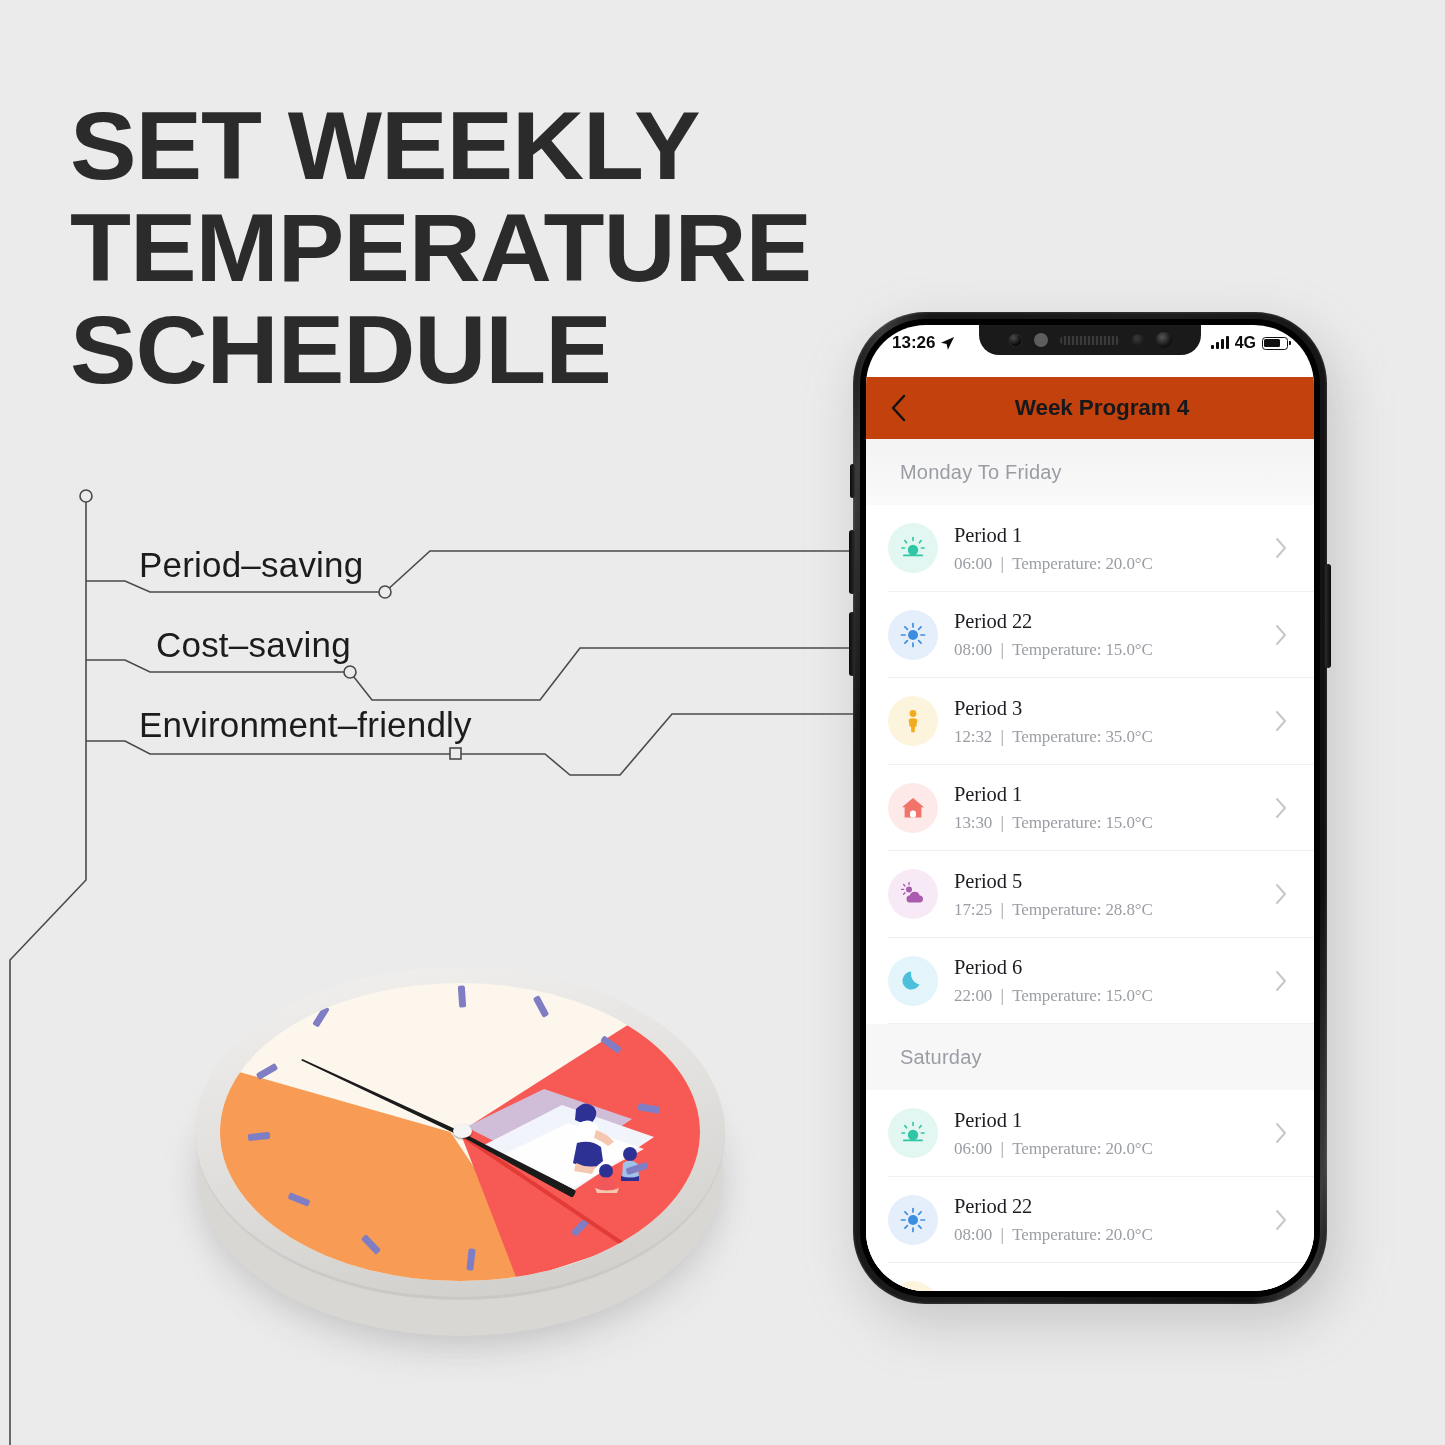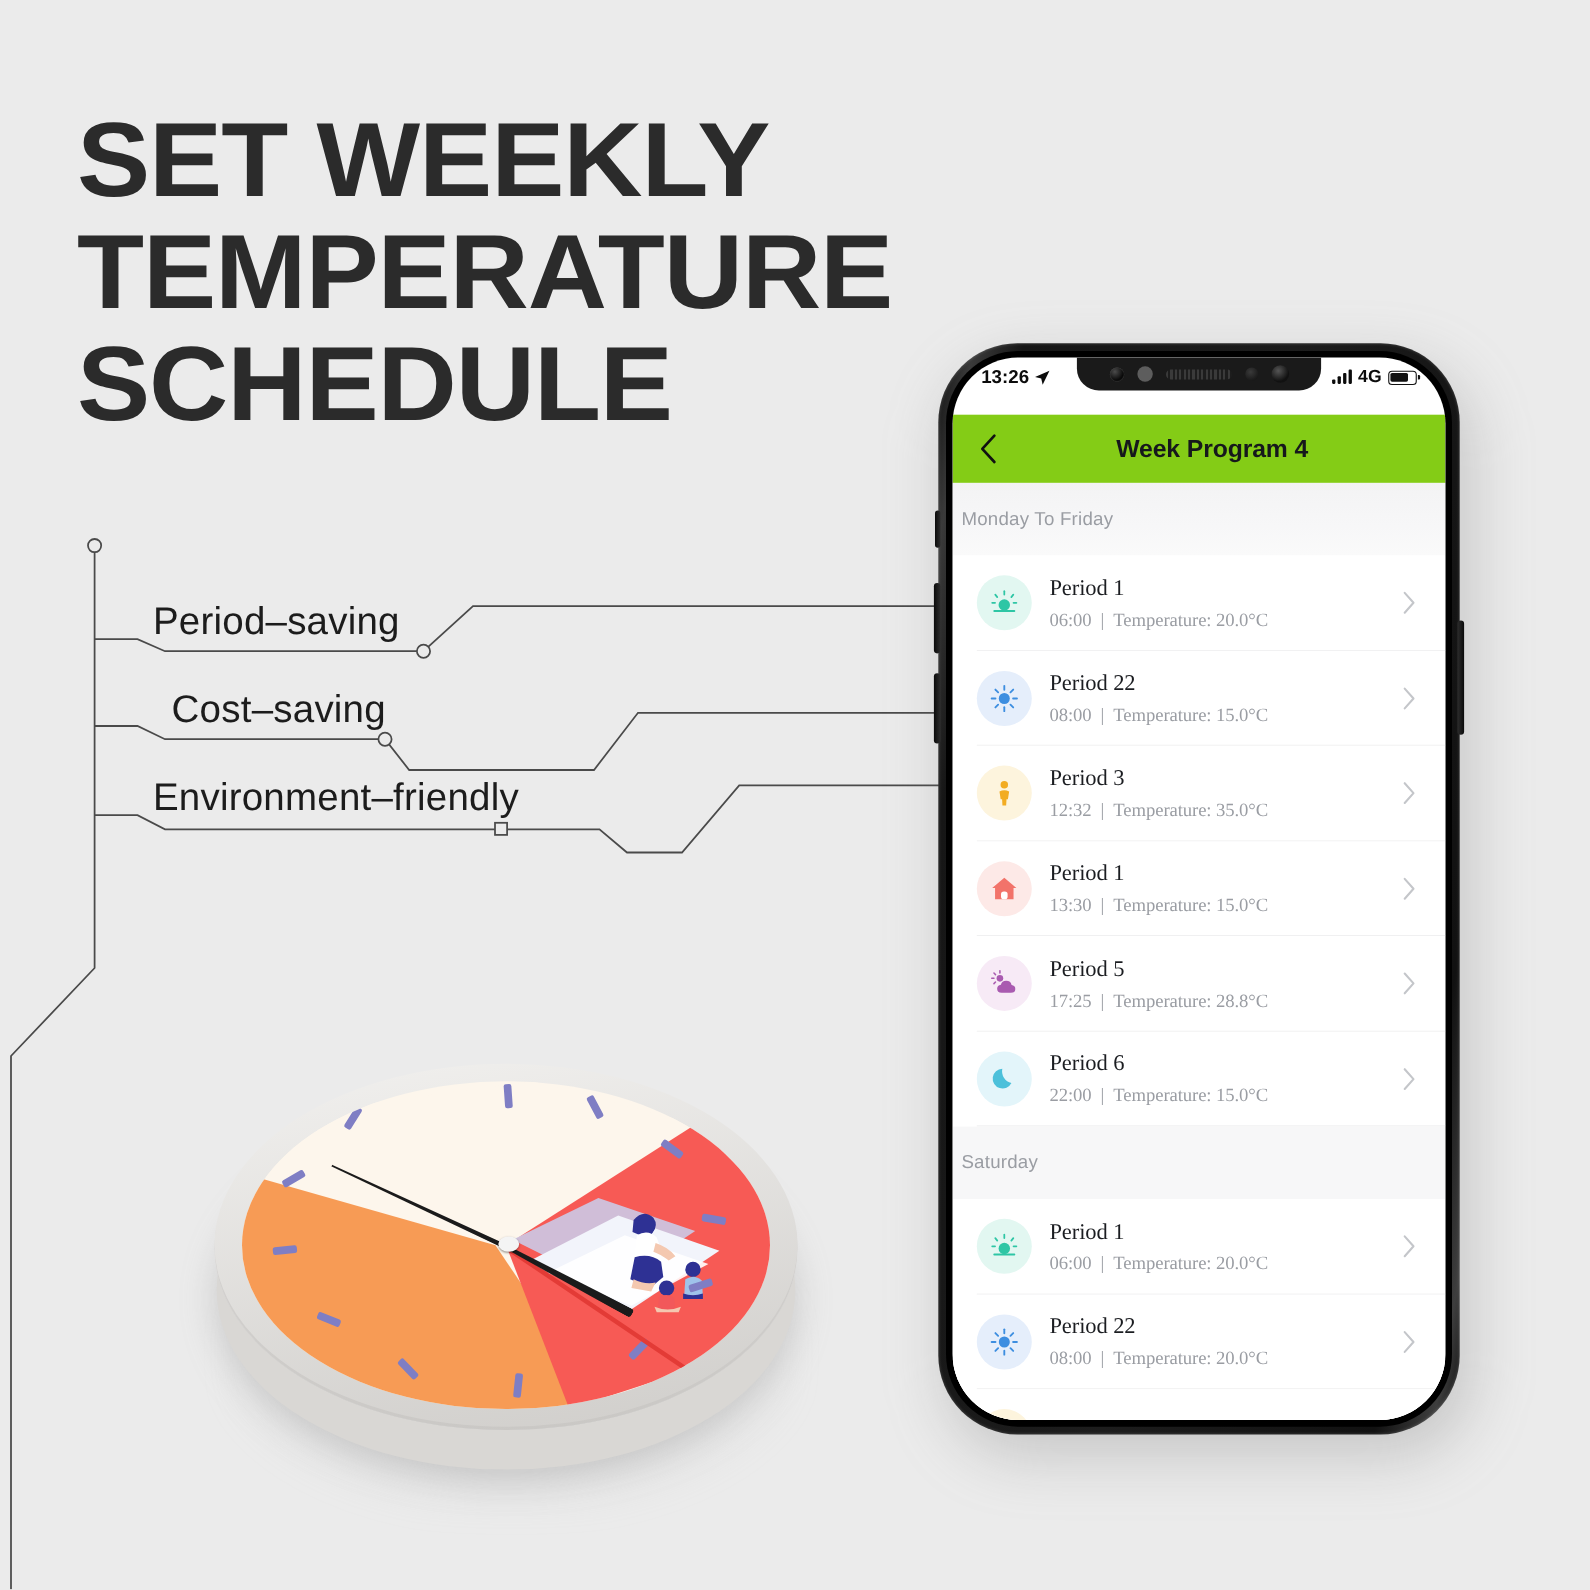--- a/index.html
+++ b/index.html
@@ -234,21 +234,21 @@
   .batt::after{
     content:"";position:absolute;right:-3.6px;top:3.6px;
     width:2px;height:4px;background:#111;border-radius:0 1px 1px 0;
   }
   .batt span{display:block;height:100%;width:72%;background:#111;border-radius:1.5px;}
 
   
   .navbar{
     position:absolute;left:0;top:52px;width:100%;height:62px;
     display:flex;align-items:center;
-    background:#84cc16;
+    background:#c2410c;
   }
   .nav-back{
     width:64px;display:flex;align-items:center;justify-content:center;
     cursor:pointer;
   }
   .nav-title{
     flex:1;text-align:center;
     font-size:22.5px;font-weight:bold;color:#16181c;
     margin-left:-40px;
     letter-spacing:-0.1px;
@@ -257,22 +257,22 @@
   
   .list{
     position:absolute;left:0;top:114px;width:100%;bottom:0;
     background:#fff;
     overflow:hidden;
   }
   .sec-head{
     height:66px;
     background:#f7f7f8;
     display:flex;align-items:center;
-    padding-left:8px;
-    font-size:17px;
+    padding-left:34px;
+    font-size:20px;
     color:#9a9da3;
     letter-spacing:.2px;
     box-sizing:border-box;
   }
   .sec-head.first{
     background:linear-gradient(180deg,#f3f3f4 0%,#f7f7f8 60%,#fafafa 100%);
   }
   .row{
     height:86.5px;
     display:flex;align-items:center;

